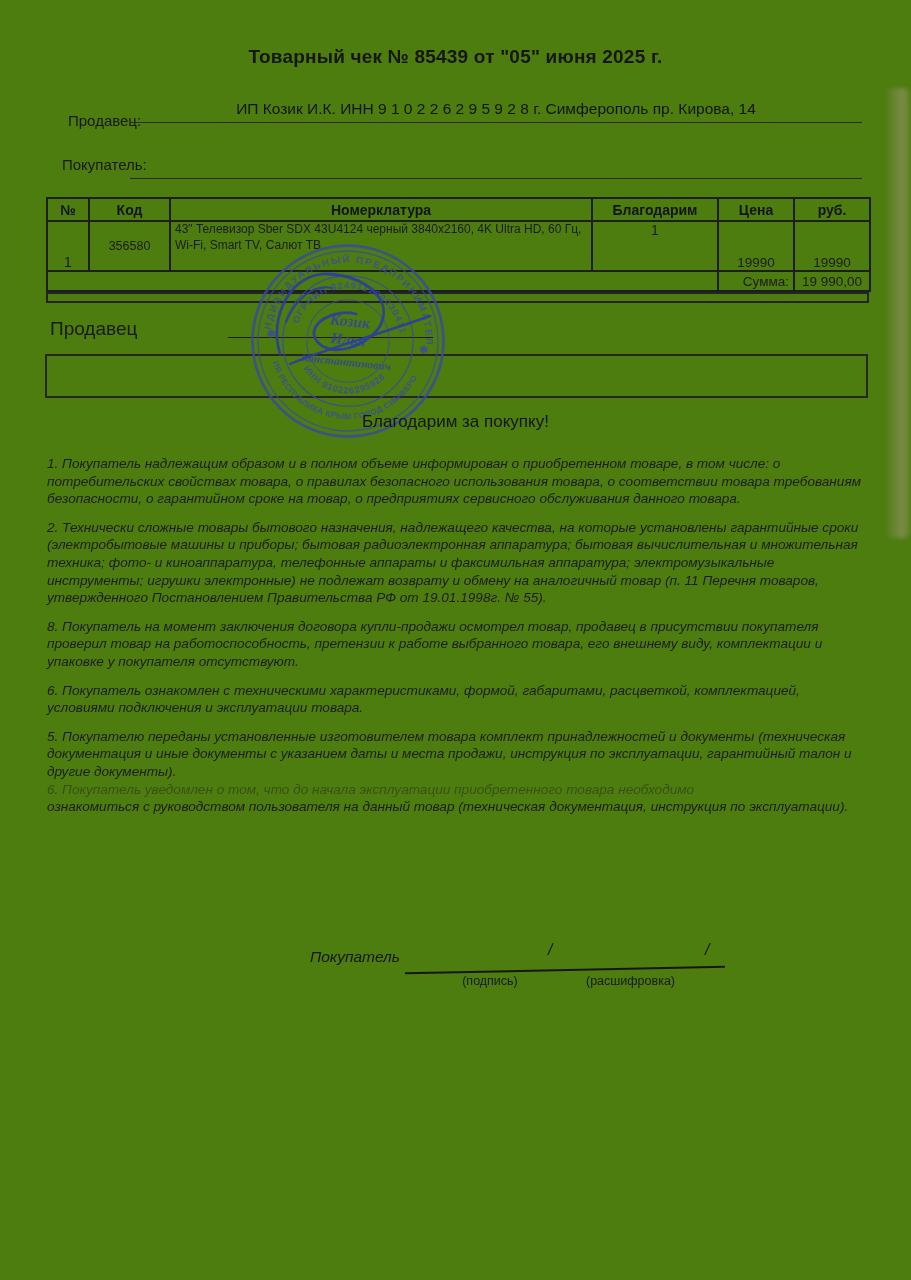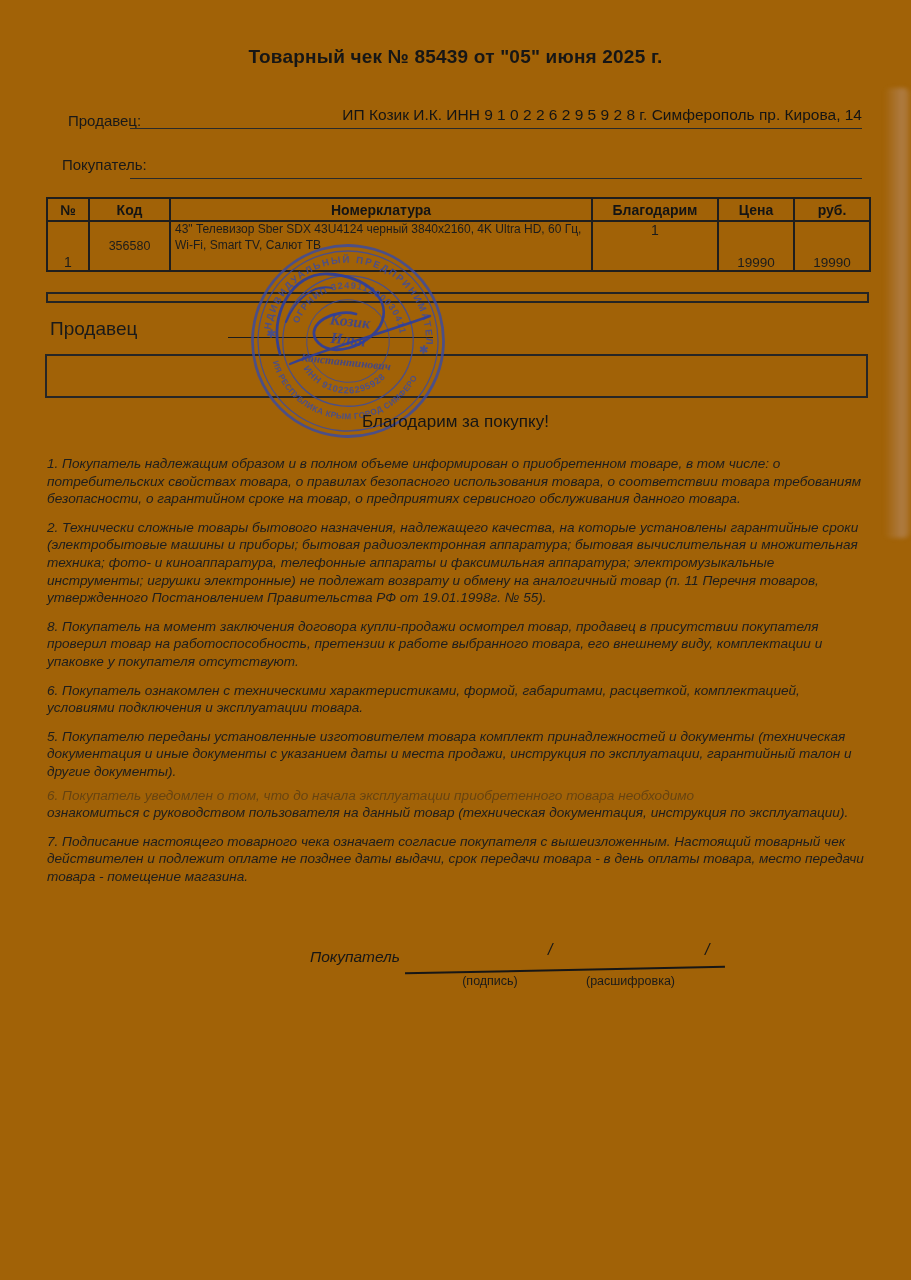--- a/index.html
+++ b/index.html
@@ -1,37 +1,37 @@
 <!DOCTYPE html>
 <html><head>
 <meta charset="utf-8">
 <style>
   html,body { margin:0; padding:0; background:#ffffff; }
   .page {
     position:relative; width:911px; height:1280px;
-    background:#a16207; overflow:hidden;
+    background:#4d7c0f; overflow:hidden;
     font-family:"Liberation Sans", sans-serif; color:#1c1c1c;
   }
   .scan-edge {
     position:absolute; left:884px; top:88px; width:26px; height:450px;
     background:linear-gradient(to right, rgba(210,180,180,0) 0%, rgba(196,165,165,0.38) 70%, rgba(205,180,180,0.15) 100%);
     filter:blur(2px); border-radius:6px;
   }
   .title {
     position:absolute; left:0; top:46px; width:100%; margin:0;
     text-align:center; font-size:19px; font-weight:bold; color:#161616; letter-spacing:0.2px;
   }
   .field-label { position:absolute; font-size:15px; font-weight:normal; color:#191919;text-align:right; }
   .seller-label { left:68px; top:112px; }
   .buyer-label  { left:62px; top:156px; }
   .field-line {
     position:absolute; left:130px; width:732px; border-bottom:1.6px solid #2a2a2a;
     text-align:center; font-size:15.5px; color:#141414; padding-bottom:4px;
   }
-  .seller-line { top:106px;text-align:right; }
+  .seller-line { top:100px; }
   .buyer-line  { top:156px; height:18px; }
 
   table.items {
     position:absolute; left:46px; top:197px; width:823px;
     border-collapse:collapse; table-layout:fixed;
   }
   table.items th, table.items td { border:2px solid #1e1e1e; padding:0 4px; }
   table.items th { height:21px; font-size:14px; font-weight:bold; text-align:center; color:#141414; }
   td.cell-num    { vertical-align:bottom; text-align:center; font-size:14px; padding-bottom:2px; }
   td.cell-code   { vertical-align:middle; text-align:center; font-size:12.5px; }
@@ -118,20 +118,25 @@
       <th>руб.</th>
     </tr>
     <tr class="data-row">
       <td class="cell-num">1</td>
       <td class="cell-code">356580</td>
       <td class="cell-name">43" Телевизор Sber SDX 43U4124 черный 3840x2160, 4K Ultra HD, 60 Гц, Wi-Fi, Smart TV, Салют ТВ</td>
       <td class="cell-qty">1</td>
       <td class="cell-money">19990</td>
       <td class="cell-money">19990</td>
     </tr>
+    <tr class="total-row">
+      <td colspan="4"></td>
+      <td class="cell-total-label">Сумма:</td>
+      <td class="cell-total-value">19 990,00</td>
+    </tr>
   </tbody>
     </table>
   <div class="table-strip"></div>
 
   <span class="seller-sign-label">Продавец</span>
   <div class="seller-sign-line"></div>
   <div class="empty-box"></div>
 
   <div class="stamp">
     <svg viewBox="0 0 220 220" xmlns="http://www.w3.org/2000/svg">
@@ -173,23 +178,22 @@
     </svg>
   </div>
 
   <h2 class="thanks">Благодарим за покупку!</h2>
 
   <div class="terms">
     <p>1. Покупатель надлежащим образом и в полном объеме информирован о приобретенном товаре, в том числе: о потребительских свойствах товара, о правилах безопасного использования товара, о соответствии товара требованиям безопасности, о гарантийном сроке на товар, о предприятиях сервисного обслуживания данного товара.</p>
     <p>2. Технически сложные товары бытового назначения, надлежащего качества, на которые установлены гарантийные сроки (электробытовые машины и приборы; бытовая радиоэлектронная аппаратура; бытовая вычислительная и множительная техника; фото- и киноаппаратура, телефонные аппараты и факсимильная аппаратура; электромузыкальные инструменты; игрушки электронные) не подлежат возврату и обмену на аналогичный товар (п. 11 Перечня товаров, утвержденного Постановлением Правительства РФ от 19.01.1998г. № 55).</p>
     <p>8. Покупатель на момент заключения договора купли-продажи осмотрел товар, продавец в присутствии покупателя проверил товар на работоспособность, претензии к работе выбранного товара, его внешнему виду, комплектации и упаковке у покупателя отсутствуют.</p>
     <p>6. Покупатель ознакомлен с техническими характеристиками, формой, габаритами, расцветкой, комплектацией, условиями подключения и эксплуатации товара.</p>
-    <p style="margin-bottom:6px;">5. Покупателю переданы установленные изготовителем товара комплект принадлежностей и документы (техническая документация и иные документы с указанием даты и места продажи, инструкция по эксплуатации, гарантийный талон и другие документы).</p>
+    <p style="margin-bottom:0;">5. Покупателю переданы установленные изготовителем товара комплект принадлежностей и документы (техническая документация и иные документы с указанием даты и места продажи, инструкция по эксплуатации, гарантийный талон и другие документы).</p>
     <p><span class="faded-line">6. Покупатель уведомлен о том, что до начала эксплуатации приобретенного товара необходимо</span><span>ознакомиться с руководством пользователя на данный товар (техническая документация, инструкция по эксплуатации).</span></p>
-    <p>7. Подписание настоящего товарного чека означает согласие покупателя с вышеизложенным. Настоящий товарный чек действителен и подлежит оплате не позднее даты выдачи, срок передачи товара - в день оплаты товара, место передачи товара - помещение магазина.</p>
   </div>
 
   <div class="buyer-sign">
     <span class="buyer-sign-label">Покупатель</span>
     <div class="buyer-sign-line"></div>
     <span class="slash slash-1">/</span>
     <span class="slash slash-2">/</span>
     <span class="caption caption-sign">(подпись)</span>
     <span class="caption caption-decode">(расшифровка)</span>
   </div>

